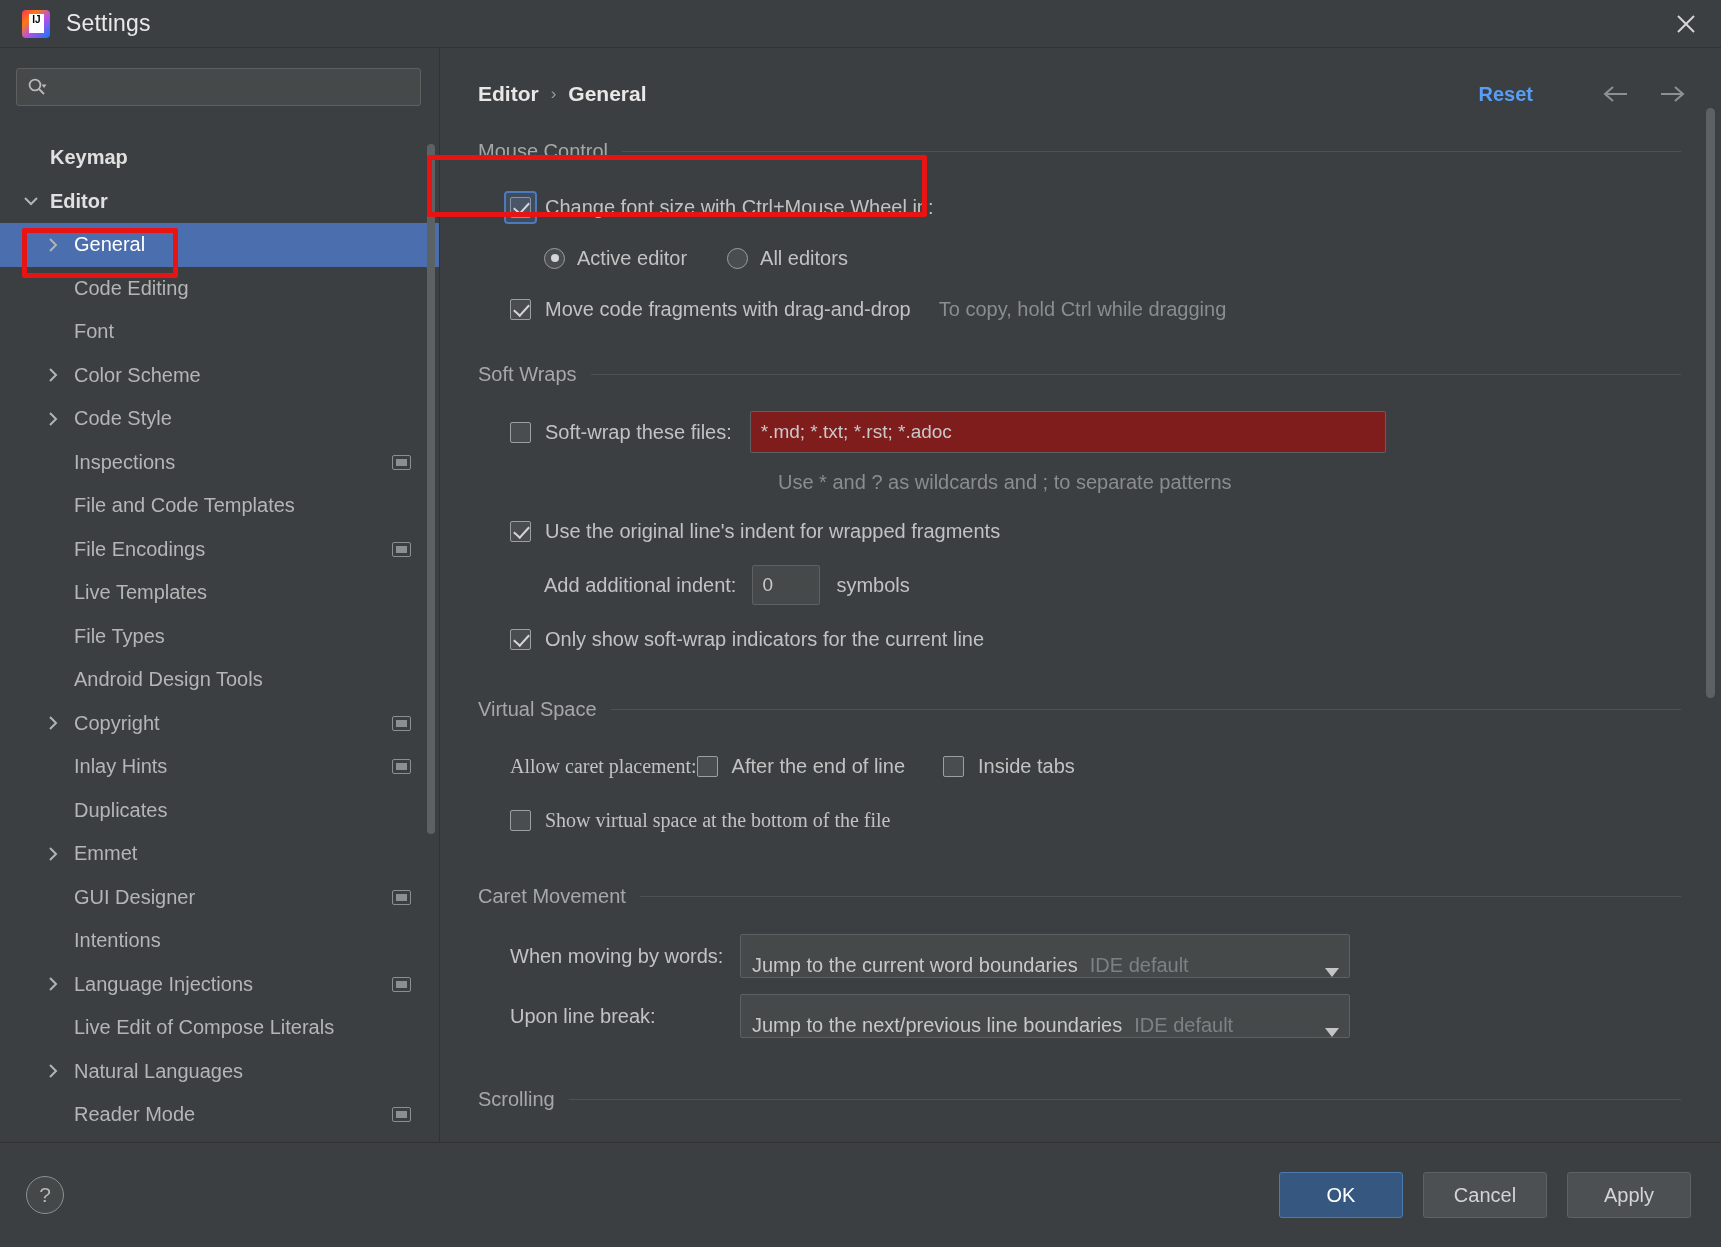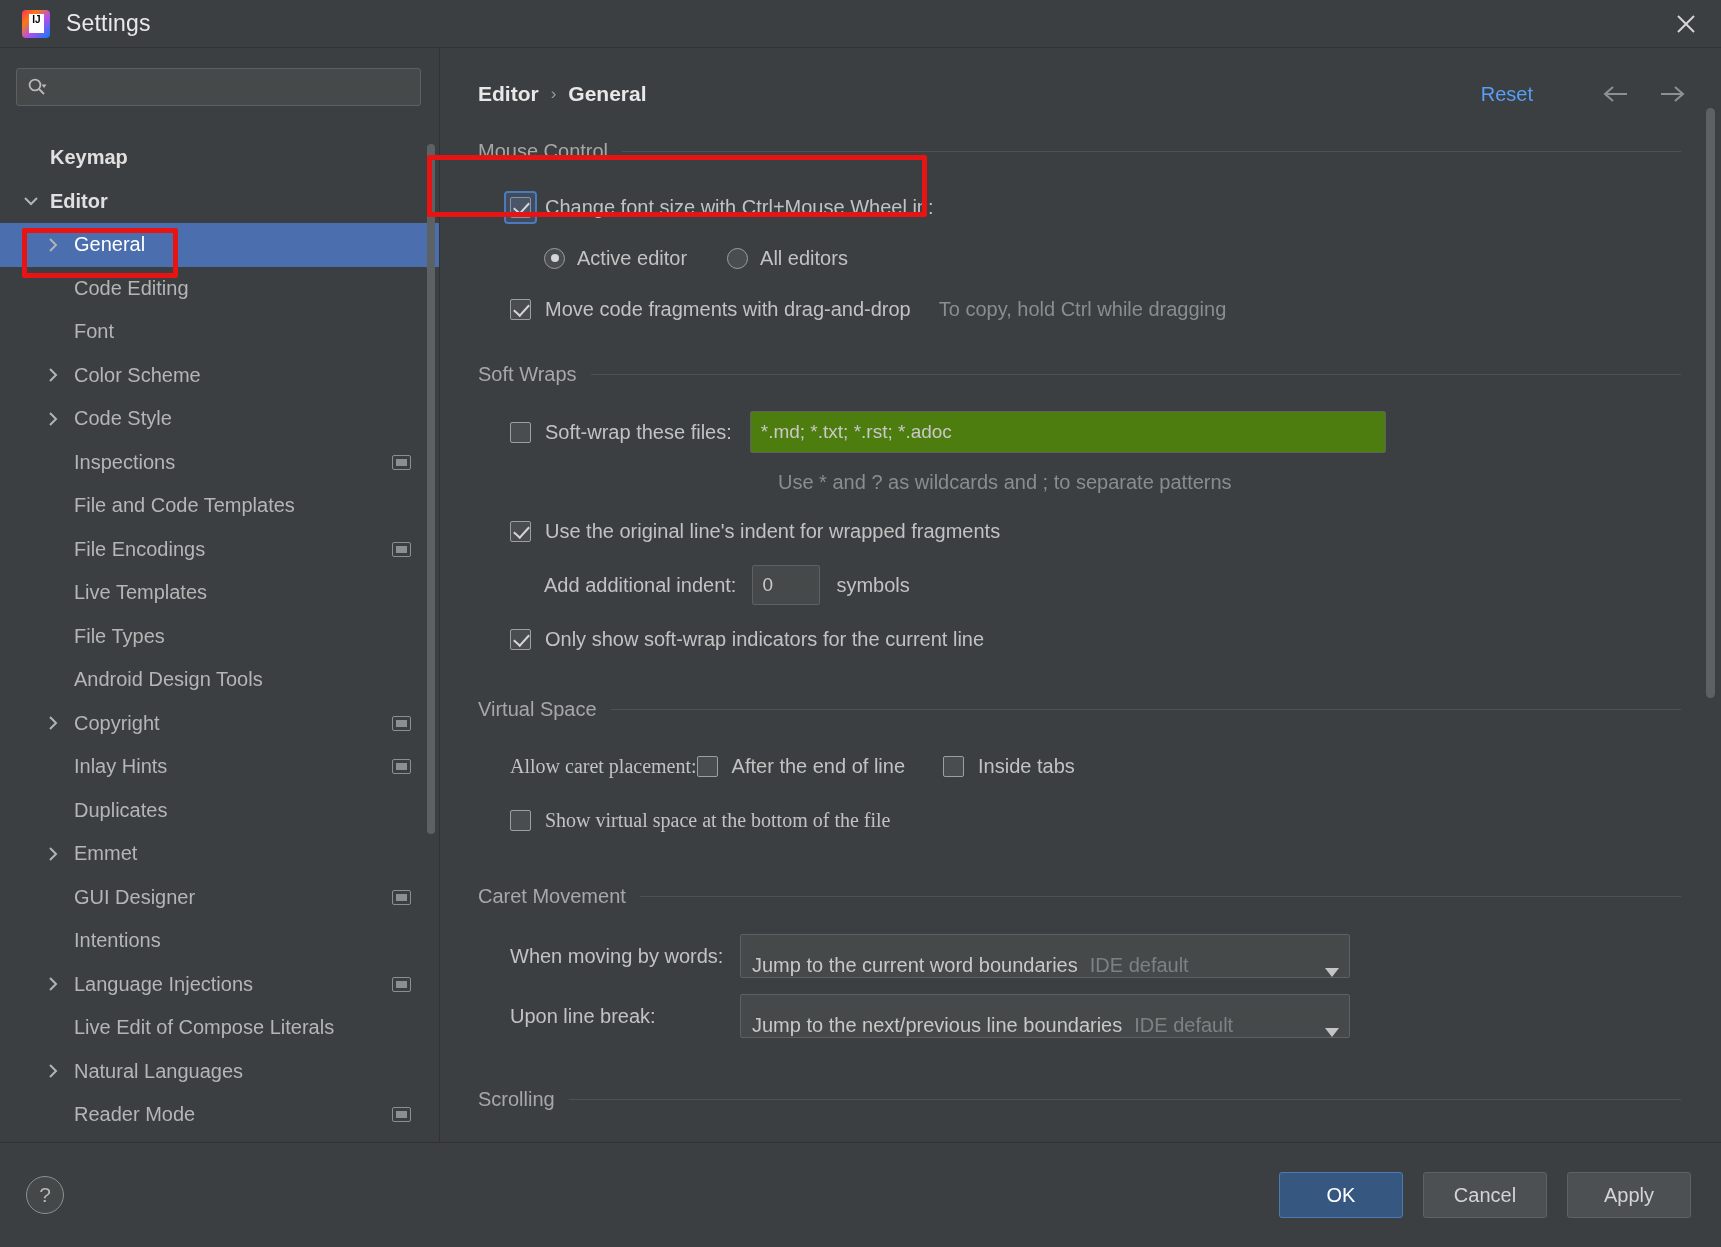--- a/index.html
+++ b/index.html
@@ -198,21 +198,21 @@
   }
   .crumb-sep {
     margin: 0 12px;
     color: #9a9a9a;
     font-size: 17px;
   }
   .bc-spacer { flex: 1; }
   .reset-link {
     color: #589df6;
     font-size: 20px;
-    font-weight: normal;
+    font-weight: bold;
     cursor: pointer;
     margin-right: 42px;
   }
   .nav-arrow {
     color: #8d9194;
     margin-left: 26px;
     cursor: pointer;
     display: flex;
     align-items: center;
   }
@@ -284,21 +284,21 @@
     border-radius: 50%;
     background: #d6d6d6;
   }
 
   .opt-label { font-size: 20px; color: #c2c2c2; }
   .muted { color: #8a8d8f; }
 
   
   .txt-field {
     height: 42px;
-    background: #4d7c0f;
+    background: #7f1d1d;
     border: 1px solid #5d6163;
     border-radius: 2px;
     display: flex;
     align-items: center;
     padding: 0 10px;
     color: #c9c9c9;
     font-size: 19px;
   }
   .num-field {
     width: 68px;

